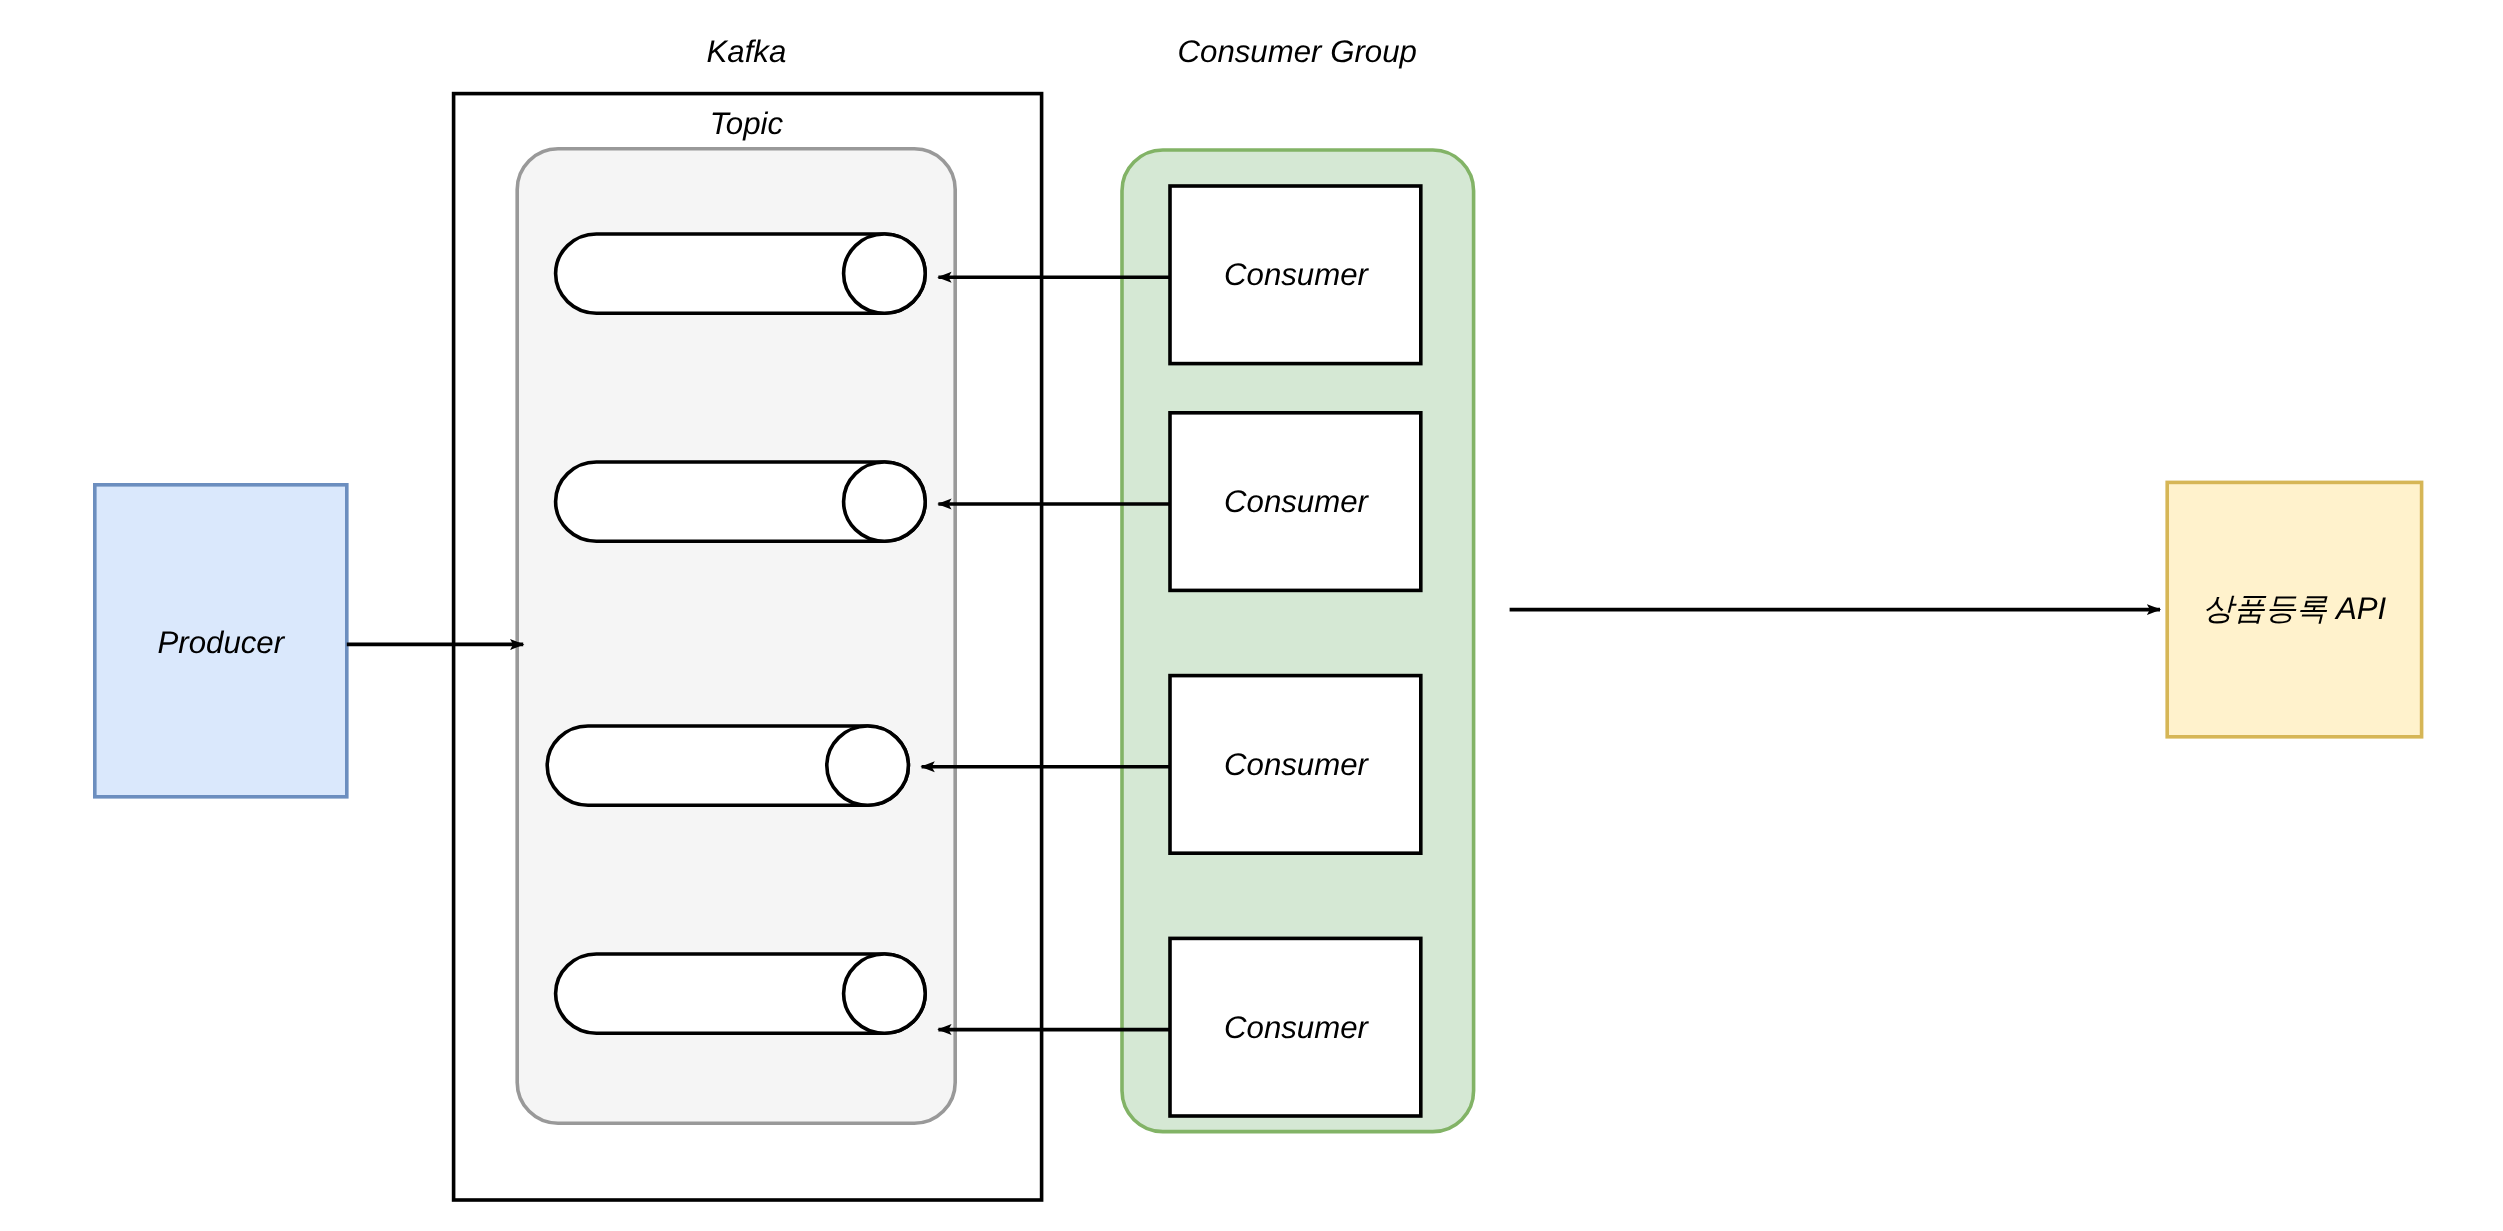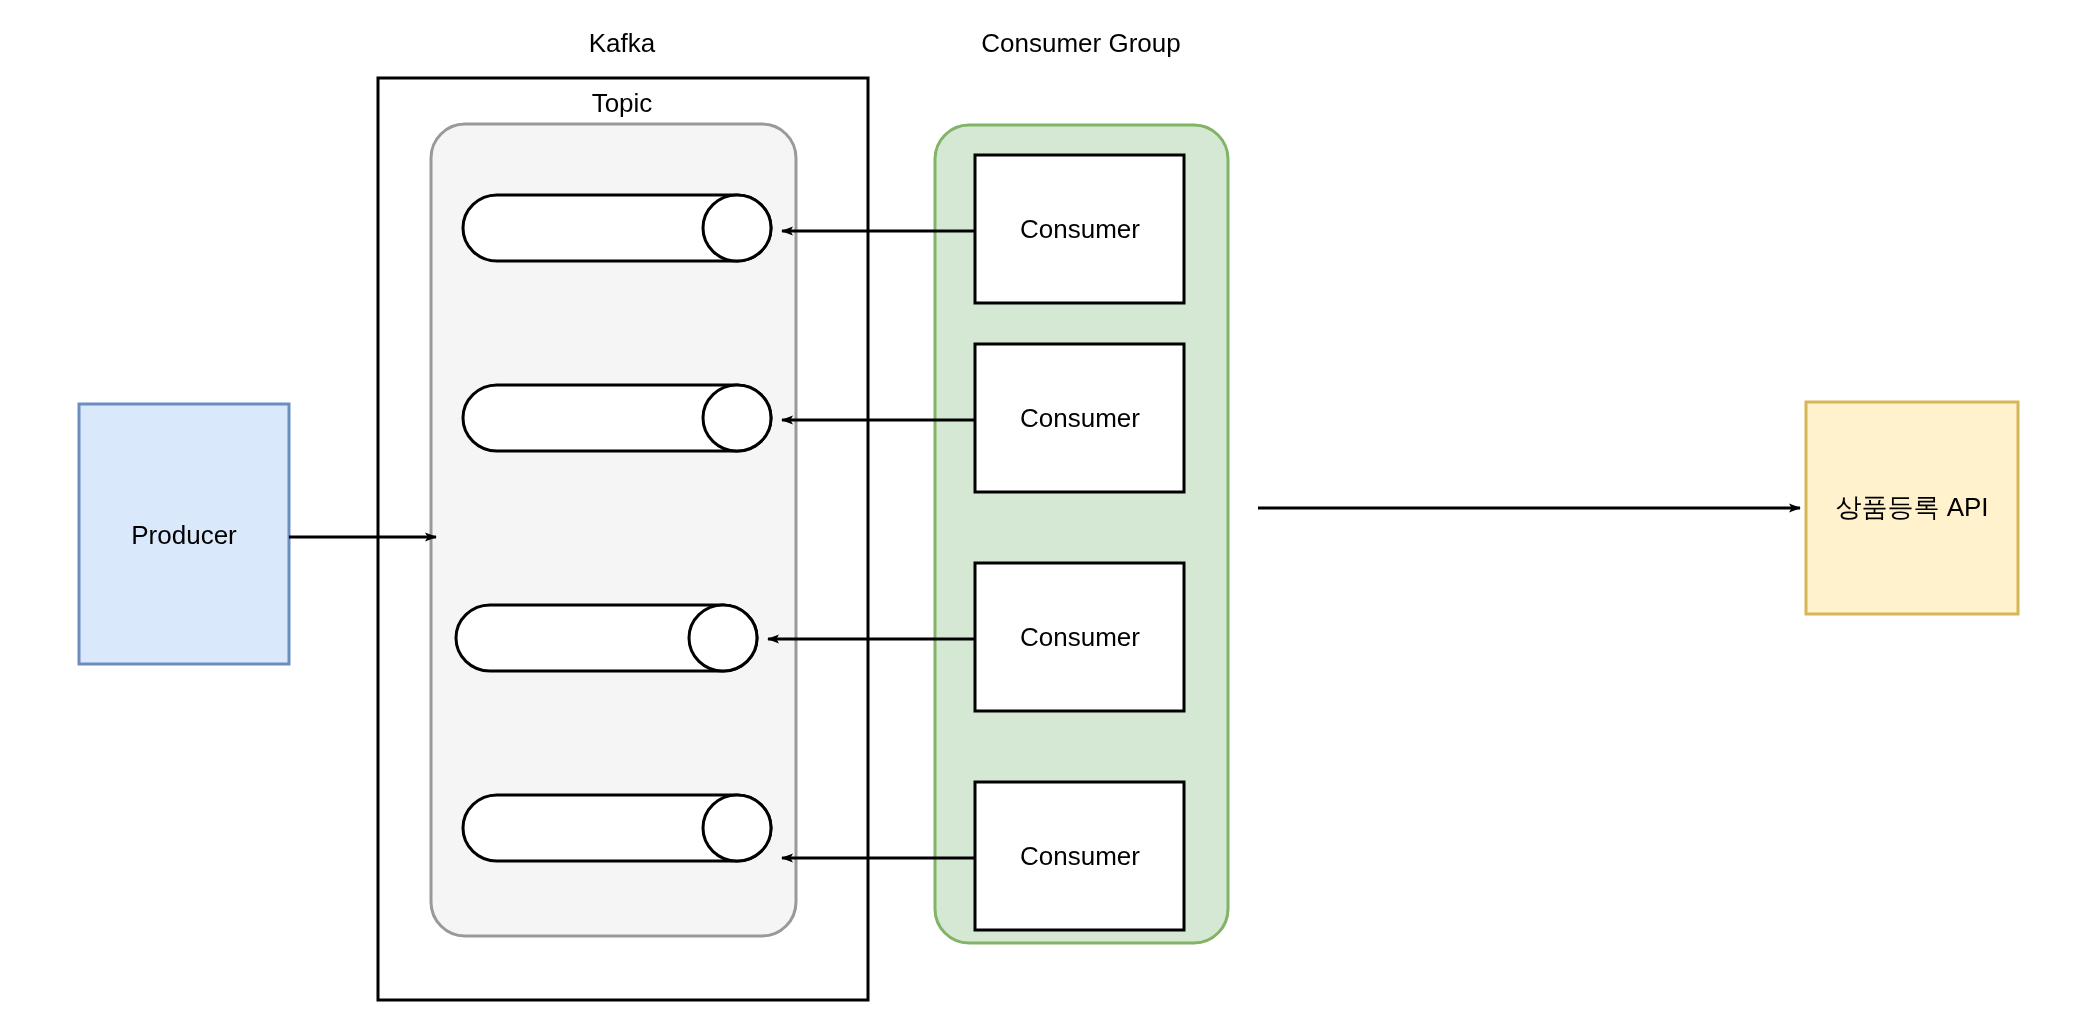--- a/index.html
+++ b/index.html
@@ -10,20 +10,21 @@
   body {
     width: 2086px;
     height: 1026px;
     font-family: "Liberation Sans", "DejaVu Sans", sans-serif;
     overflow: hidden;
   }
   #diagram-root {
     position: relative;
     width: 2086px;
     height: 920px;
+    font-style: italic;
   }
   svg.canvas {
     position: absolute;
     top: 0;
     left: 0;
     width: 2086px;
     height: 1026px;
     display: block;
   }
   text {

